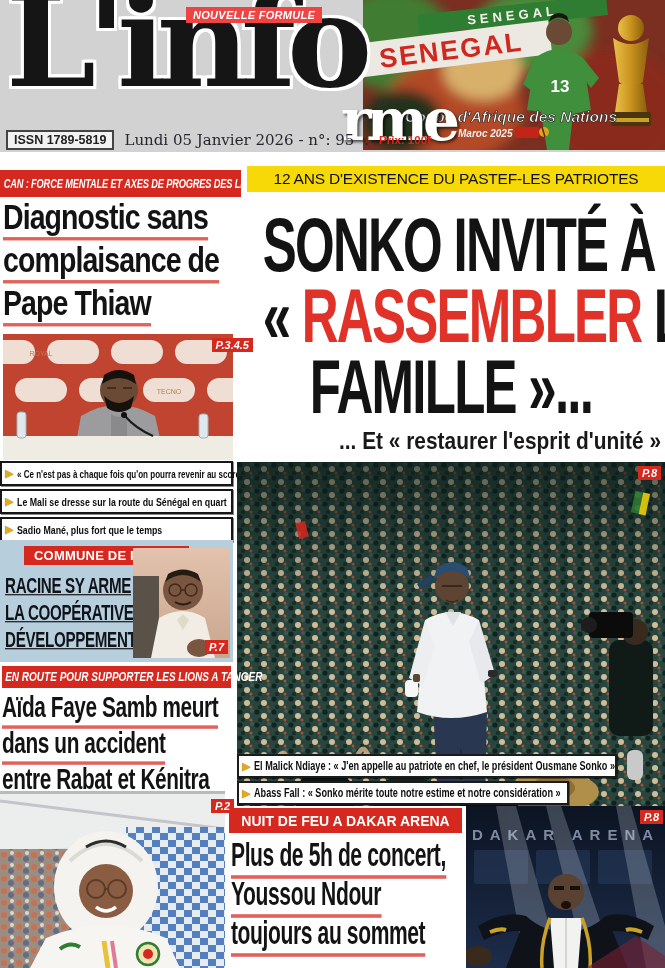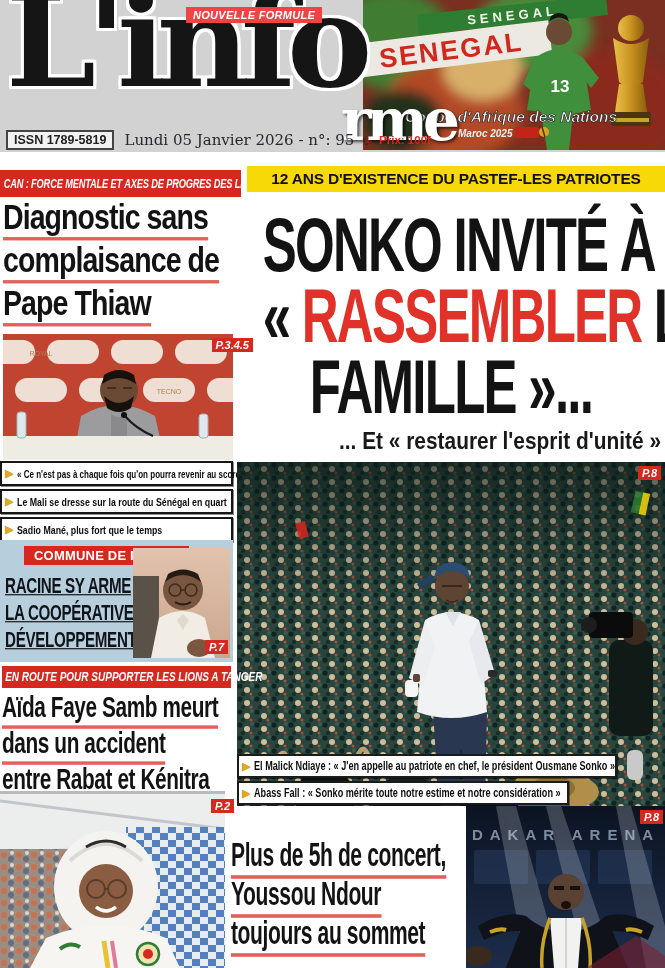--- a/index.html
+++ b/index.html
@@ -19,21 +19,21 @@
   .issn-box{border:2px solid #444;background:#f2f2f2;font-weight:bold;font-size:12.5px;padding:1px 6px;color:#222;}
   .dateline{font-family:"DejaVu Serif",serif;font-size:15px;color:#26262e;font-weight:normal;white-space:nowrap;}
   .price{color:#d5281f;font-size:11.5px;font-weight:bold;}
   
   .kick-can{position:absolute;left:0px;top:170px;width:241px;height:27px;background:#d5281f;
         display:flex;align-items:center;overflow:hidden;}
   .kick-can span{color:#fff;font-weight:bold;font-style:italic;font-size:12.5px;white-space:nowrap;
         transform:scaleX(.74);transform-origin:left center;padding-left:5px;letter-spacing:-.2px;}
   .kick-yellow{position:absolute;left:247px;top:166px;width:418px;height:26px;background:#f7d908;
         display:flex;align-items:center;justify-content:center;}
-  .kick-yellow span{color:#101010;font-weight:bold;font-size:15.5px;white-space:nowrap;letter-spacing:-.2px;}
+  .kick-yellow span{color:#101010;font-weight:normal;font-size:15.5px;white-space:nowrap;letter-spacing:-.2px;}
   
   .redkick{background:#d5281f;color:#fff;font-weight:bold;display:flex;align-items:center;}
   
   .lead{position:absolute;left:3px;top:199px;width:232px;}
   .lead .ln{display:inline-block;font-weight:bold;font-size:31px;color:#131313;line-height:33px;
         letter-spacing:-1px;border-bottom:3px solid #e2625b;padding-bottom:1px;margin-bottom:6px;
         transform:scale(.92,1.12);transform-origin:top left;white-space:nowrap;}
   
   .mh{position:absolute;left:237px;width:428px;text-align:center;font-weight:bold;color:#131313;
         white-space:nowrap;font-size:58px;letter-spacing:-2px;transform:scale(.88,1.32);transform-origin:top center;}
@@ -380,20 +380,23 @@
         <path d="M112 150 l4 27" stroke="#e07a9a" stroke-width="4"></path>
         <circle cx="148" cy="163" r="11" fill="#f2e4b2" stroke="#2e7d32" stroke-width="2.5"></circle>
         <circle cx="148" cy="163" r="5" fill="#d5281f"></circle>
         <path d="M60 158 q10 -8 20 -2" stroke="#2e7d32" stroke-width="4" fill="none"></path>
       </g>
       <rect x="0" y="0" width="225" height="3" fill="#b9babc"></rect>
     </svg>
     <div class="pageref" style="right:3px;top:8px;">P.2</div>
   </div>
 
+  <div class="con-kick redkick">
+    <span>NUIT DE FEU A DAKAR ARENA</span>
+  </div>
   <div class="con">
     <span class="ln">Plus de 5h de concert,</span><br>
     <span class="ln">Youssou Ndour</span><br>
     <span class="ln">toujours au sommet</span>
   </div>
 
   <div class="ph" style="left:466px;top:806px;width:199px;height:162px;">
     <svg width="199" height="162" viewBox="0 0 199 162">
       <defs>
         <linearGradient id="stage" x1="0" y1="0" x2="0" y2="1">

